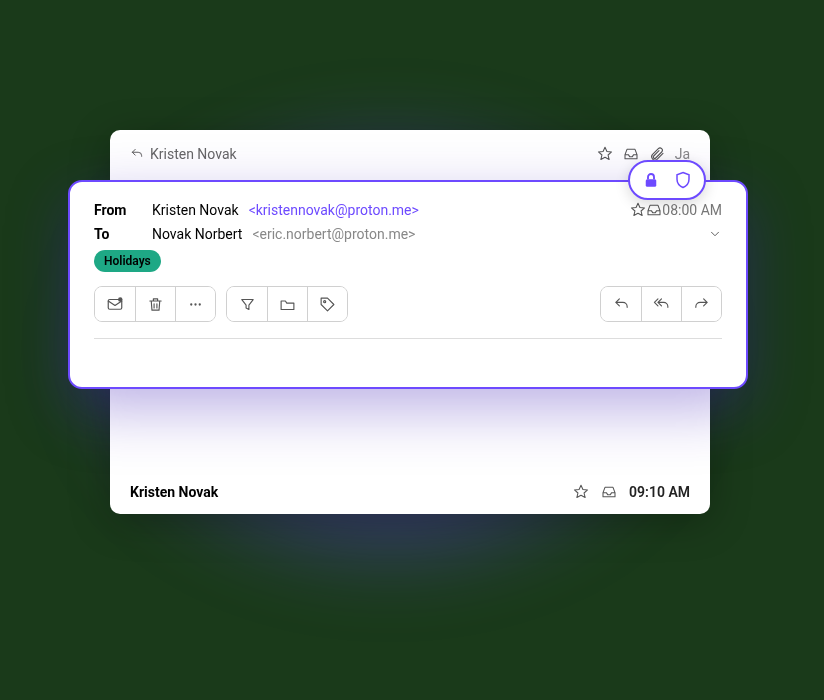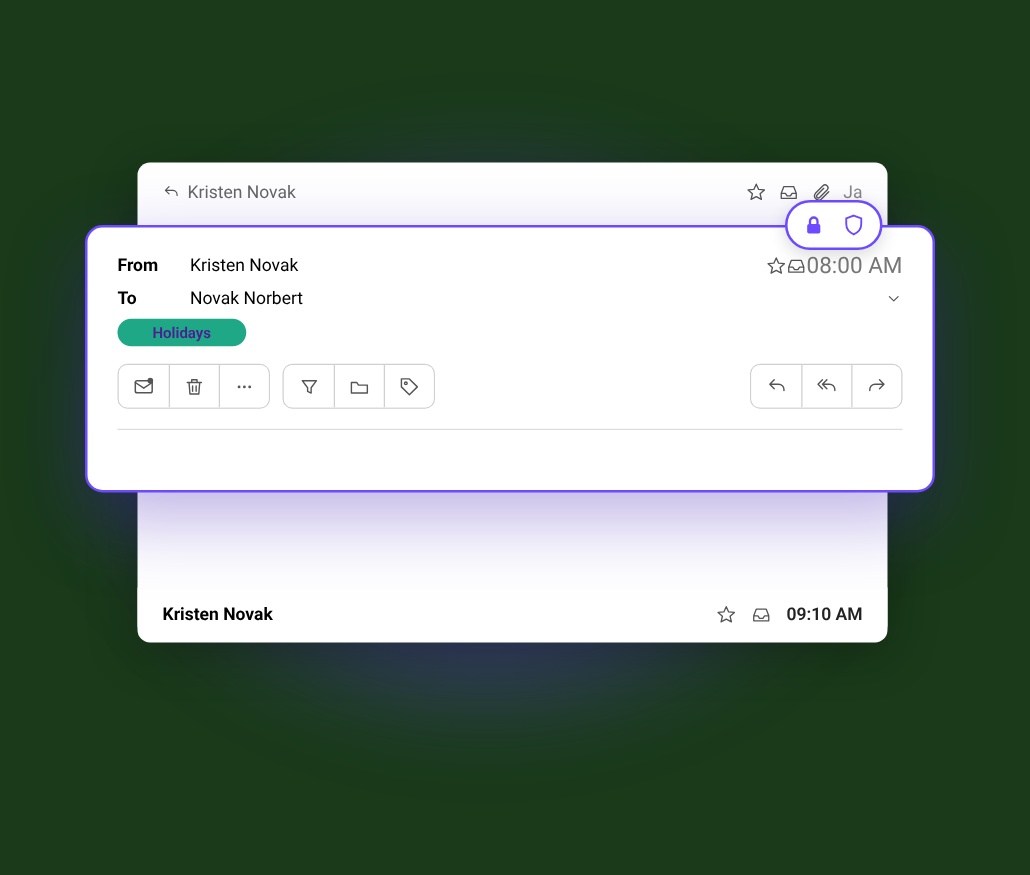--- a/index.html
+++ b/index.html
@@ -87,28 +87,28 @@
     display: flex;
     align-items: center;
     font-size: 14px;
     margin-bottom: 8px;
     gap: 10px;
   }
   .header-label { font-weight: 700; width: 48px; }
   .sender-name { font-weight: 400; }
   .email-addr { color: #6d4aff; }
   .email-addr-gray { color: #888; }
-  .header-right { margin-left: auto; display: flex; align-items: center; color: #777; font-size: 18px; }
+  .header-right { margin-left: auto; display: flex; align-items: center; color: #777; font-size: 14px; }
   .tag {
     display: inline-block;
     background: #1ea885;
-    color: #4c1d95;
+    color: #000000;
     font-size: 12px;
     font-weight: 600;
-    padding: 4px 28px;
+    padding: 4px 10px;
     border-radius: 999px;
     margin-bottom: 14px;
   }
   .toolbar {
     display: flex;
     align-items: center;
     gap: 10px;
     border-bottom: 1px solid #ddd;
     padding-bottom: 16px;
     margin-bottom: 18px;
@@ -197,38 +197,40 @@
     <span>
       <svg width="18" height="20" viewBox="0 0 24 24">
           <path d="M12 2l8 3v6c0 5-3.5 9-8 11-4.5-2-8-6-8-11V5l8-3z" stroke="#6d4aff" stroke-width="2" fill="none"></path>
         </svg>
     </span>
   </div>
 
   <div class="header-row">
     <span class="header-label">From</span>
     <span class="sender-name">Kristen Novak</span>
+    <span class="email-addr">&lt;kristennovak@proton.me&gt;</span>
     <div class="header-right">
       <span>
         <svg width="16" height="16" viewBox="0 0 24 24">
             <path class="icon-stroke" d="M12 2l2.9 6.3 6.9.6-5.2 4.6 1.6 6.8L12 17l-6.2 3.3 1.6-6.8L2.2 8.9l6.9-.6L12 2z"></path>
           </svg>
       </span>
       <span>
         <svg width="16" height="16" viewBox="0 0 24 24">
             <path class="icon-stroke" d="M3 13l3-8h12l3 8v6H3v-6zM3 13h5l2 3h4l2-3h5"></path>
           </svg>
       </span>
       <span>08:00 AM</span>
     </div>
   </div>
 
   <div class="header-row">
     <span class="header-label">To</span>
     <span class="sender-name">Novak Norbert</span>
+    <span class="email-addr-gray">&lt;eric.norbert@proton.me&gt;</span>
     <div class="header-right">
       <span>
         <svg width="14" height="14" viewBox="0 0 24 24">
             <path class="icon-stroke" d="M6 9l6 6 6-6"></path>
           </svg>
       </span>
     </div>
   </div>
 
   <span class="tag">Holidays</span>

